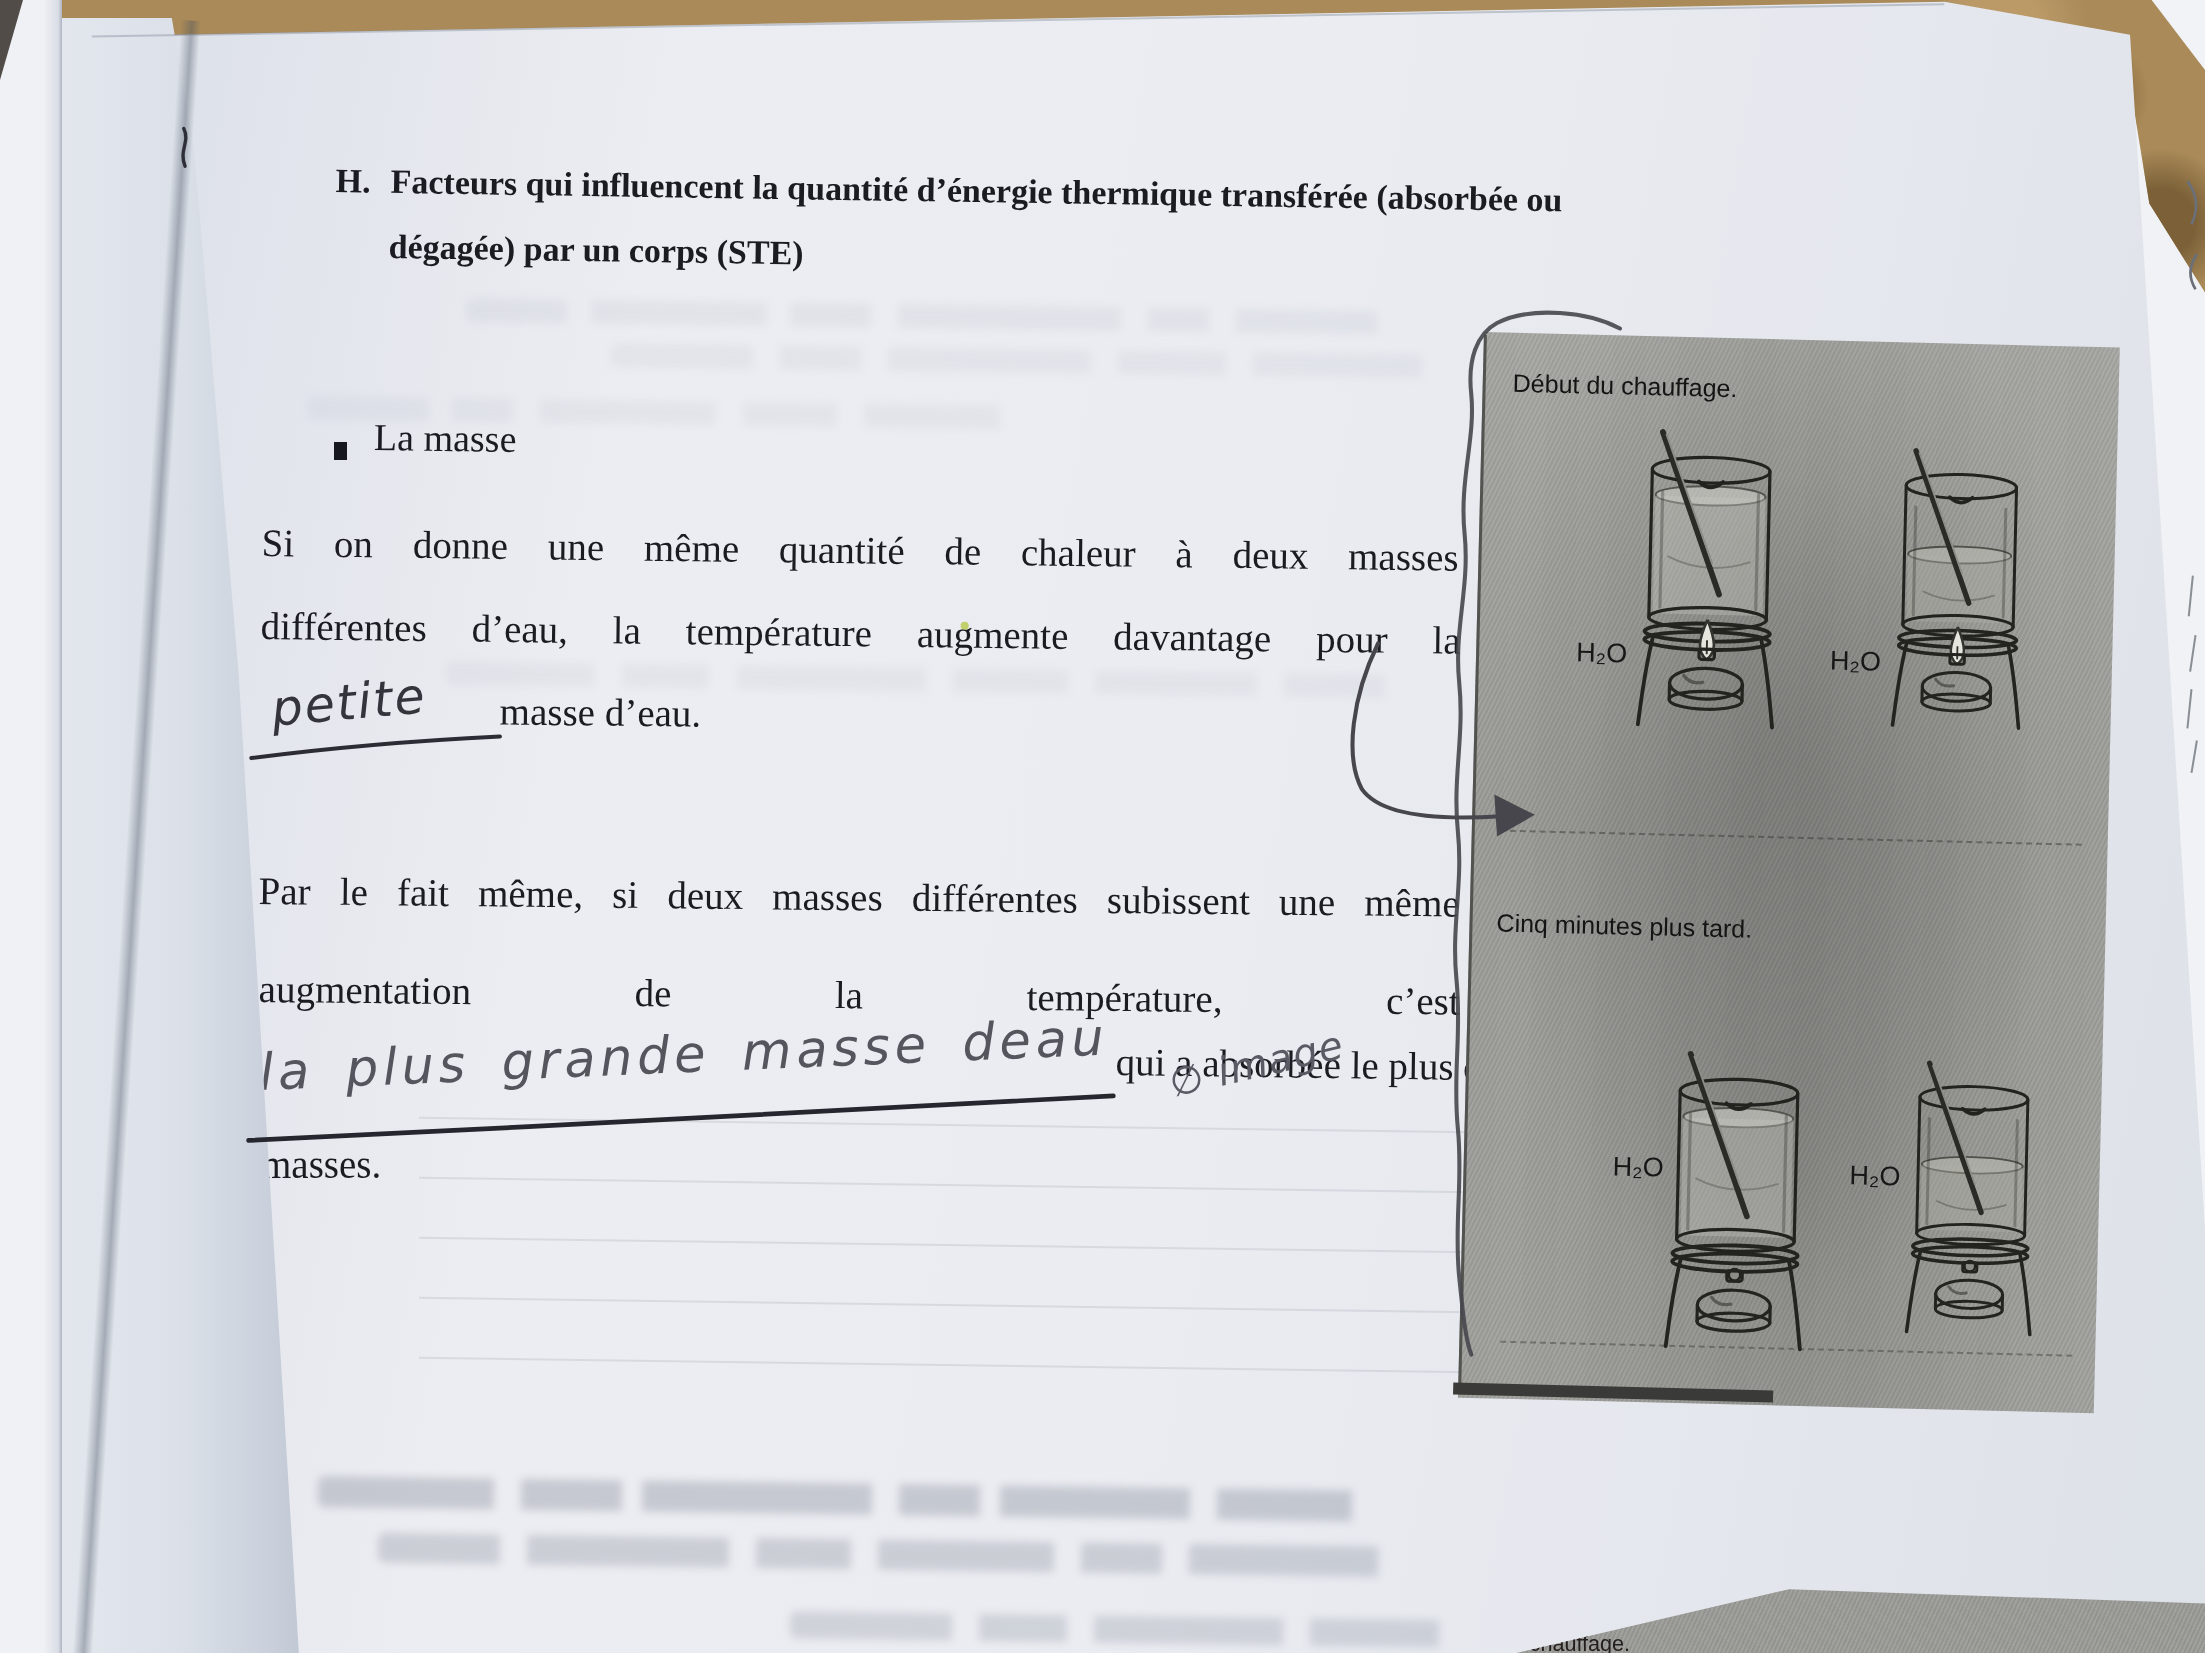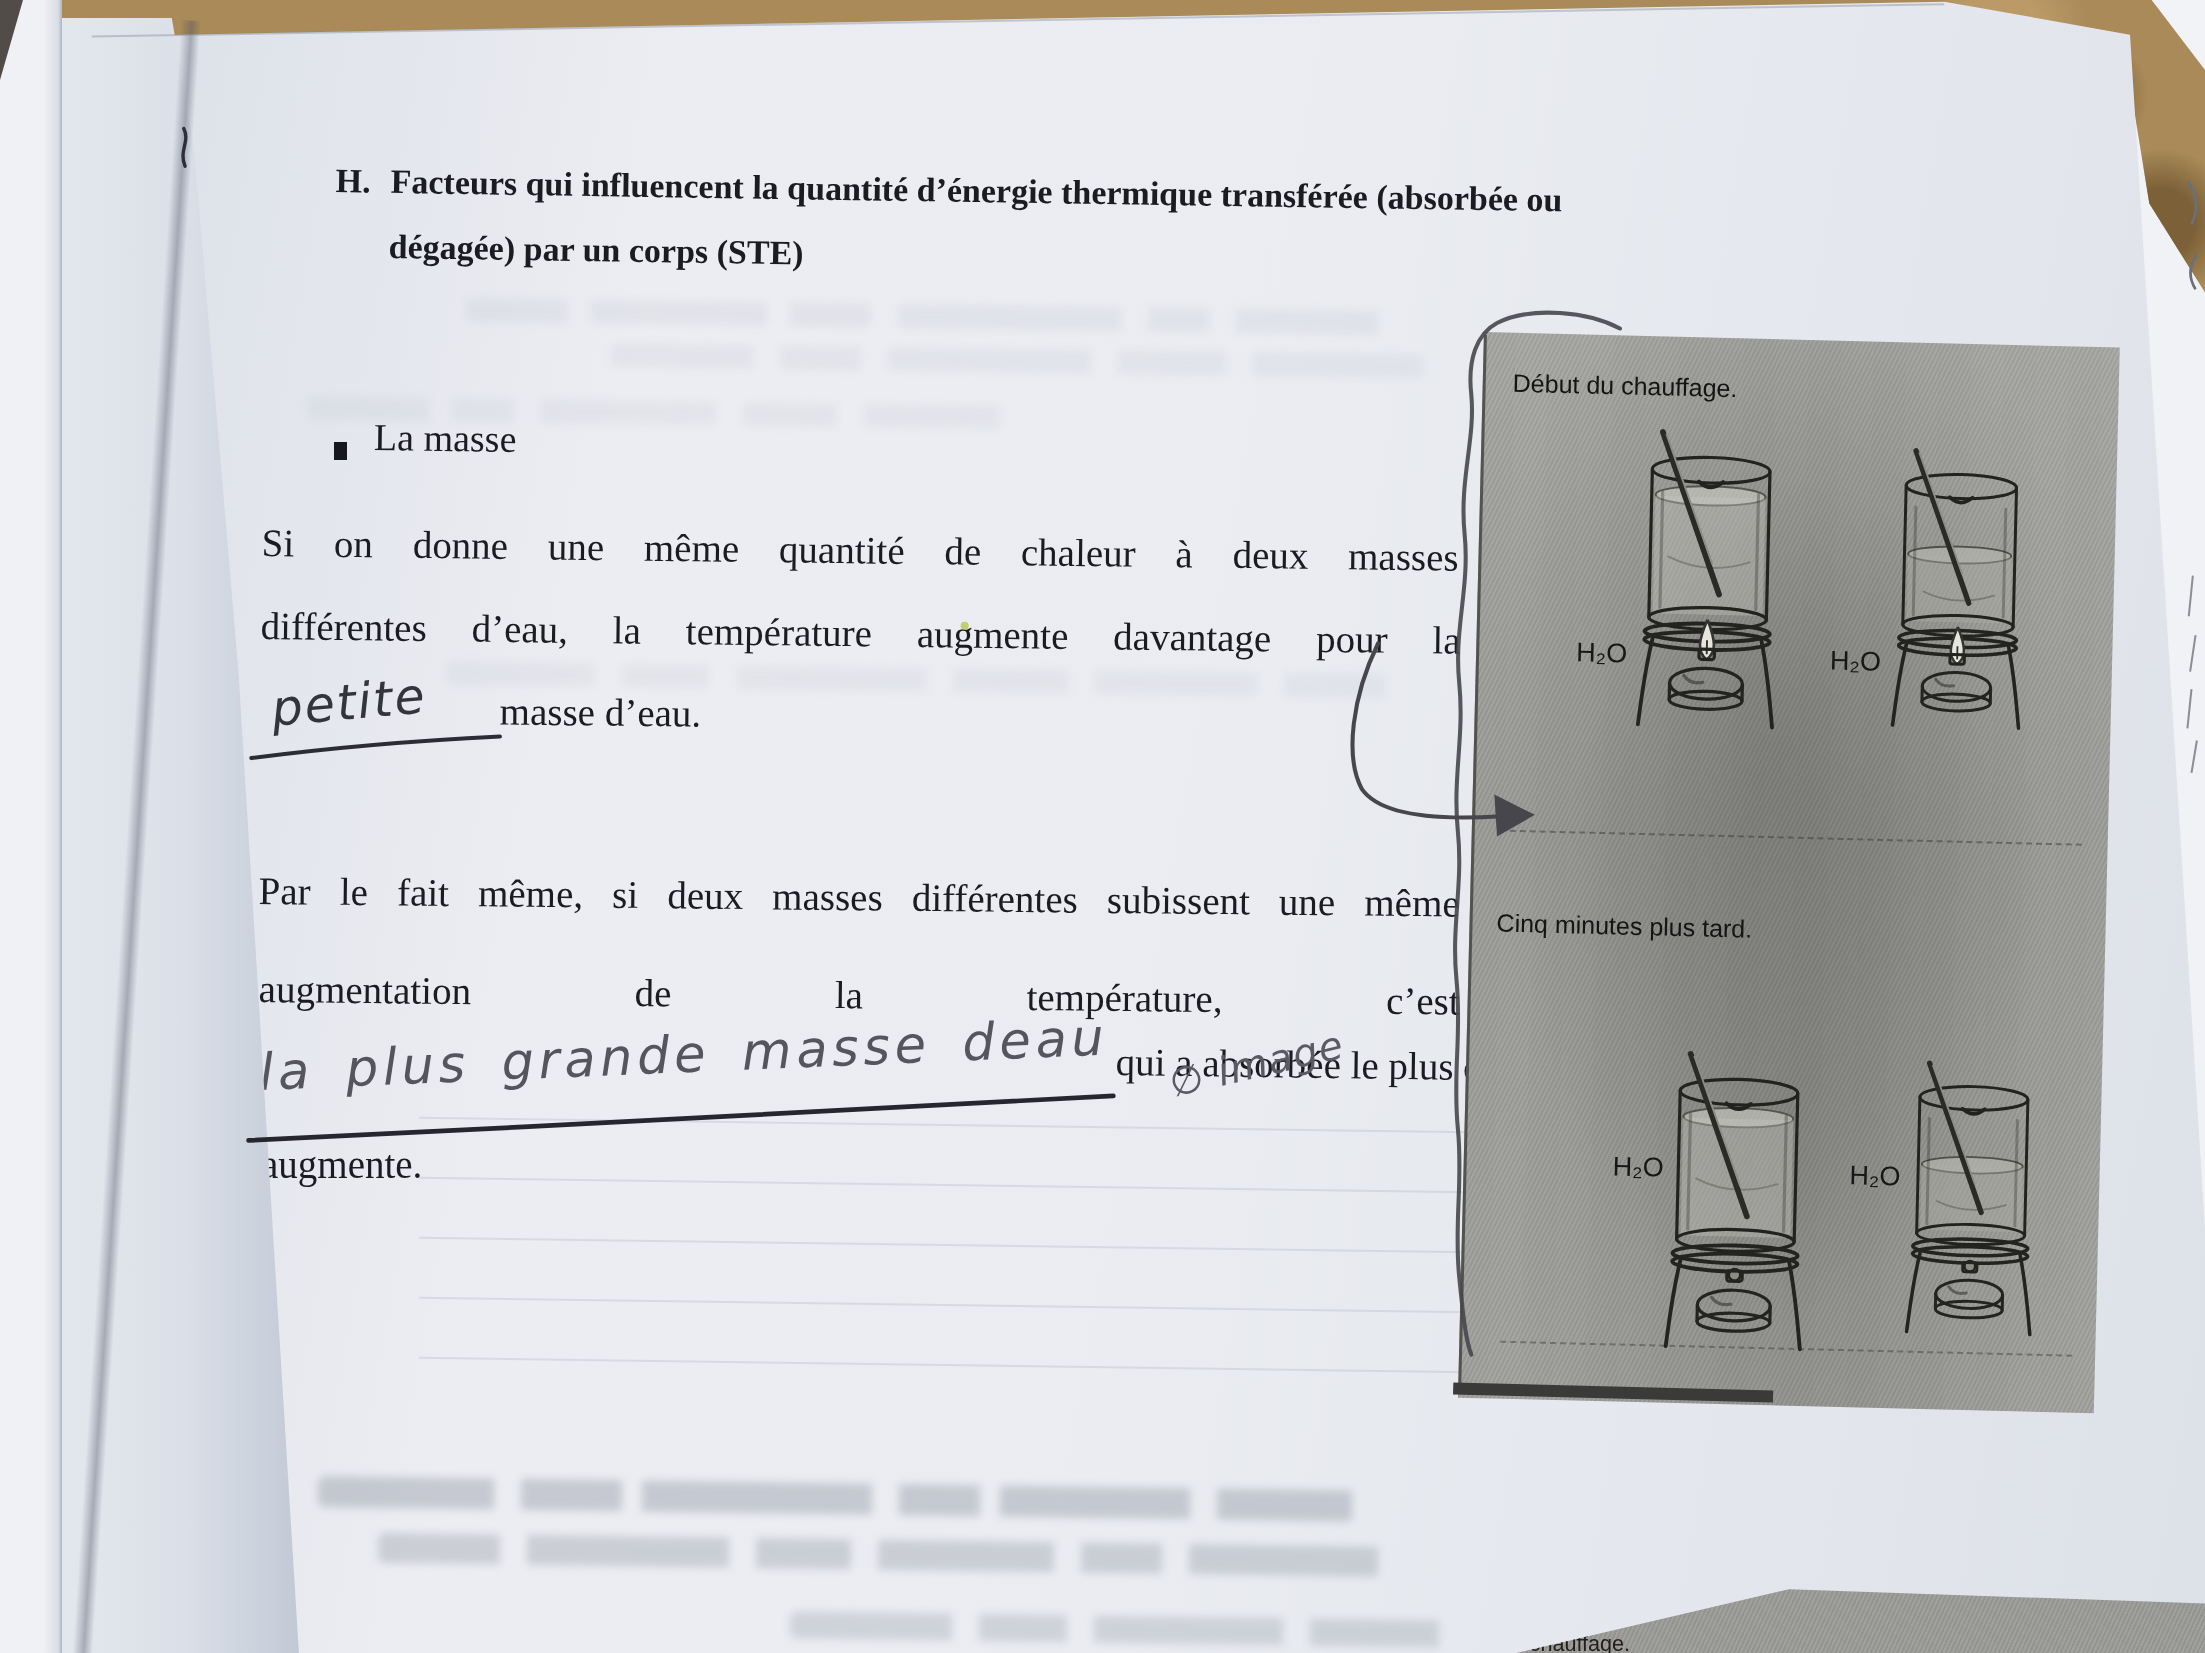--- a/index.html
+++ b/index.html
@@ -113,21 +113,21 @@
   <div class="t just" id="p2l1">Par le fait même, si deux masses différentes subissent une même</div>
   <div class="t" id="p2l2">
     <span>augmentation</span>
     <span>de</span>
     <span>la</span>
     <span>température,</span>
     <span>c’est</span>
   </div>
   <div class="t" id="p2l3r">qui a absorbée le plus de</div>
   <div class="hw" id="answer2">la plus grande masse deau</div>
-  <div class="t" id="chaleur">augmente.</div>
+  <div class="t" id="chaleur">masses.</div>
   <div class="hw" id="annot">∅ image</div>
 
   <div class="abs" id="figure">
     <div class="abs" id="fig-left-border"></div>
     <div class="fig-label" style="left:30px;top:36px;">Début du chauffage.</div>
     <div class="fig-label" style="left:27px;top:576px;">Cinq minutes plus tard.</div>
 
     <div class="dash" style="left:38px;top:497px;width:572px;opacity:.5;"></div>
     <div class="dash" style="left:41px;top:1008px;width:572px;opacity:.45;"></div>
 

